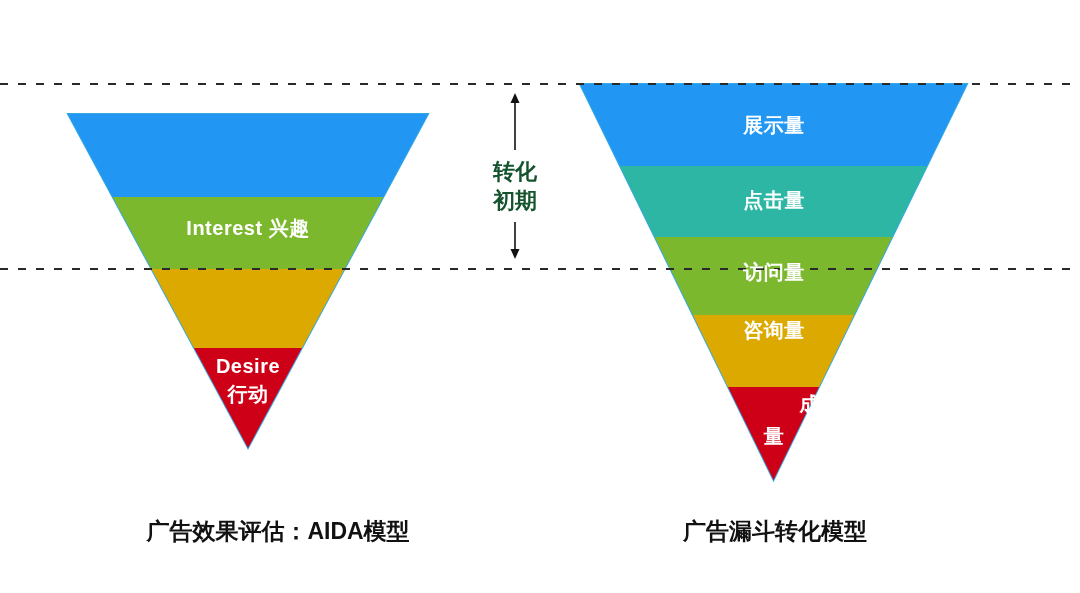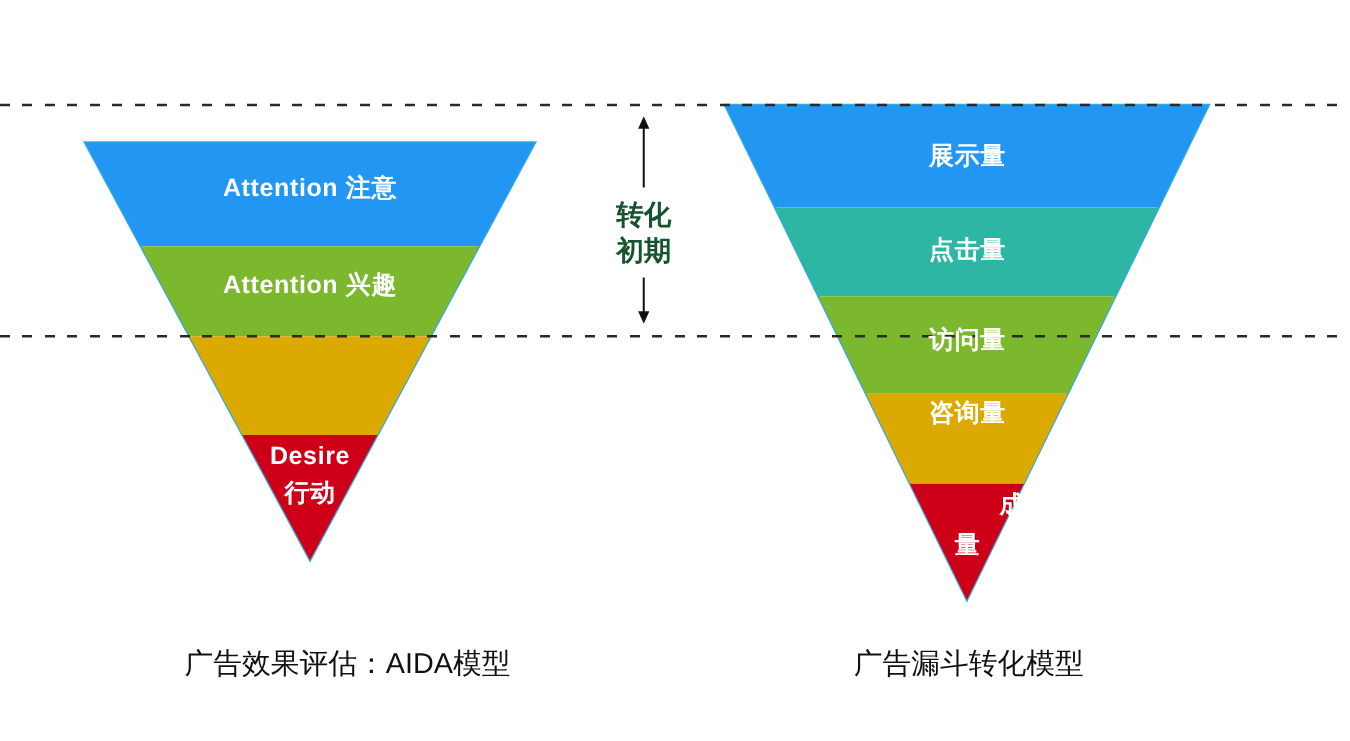--- a/index.html
+++ b/index.html
@@ -20,41 +20,40 @@
   }
   .arrow-svg { position:absolute; z-index:2; }
   .arrow-svg line { stroke:#111111; stroke-width:1.6; }
   .arrow-svg polygon { fill:#111111; }
   .annotation-line {
     position:absolute; transform:translate(-50%,-50%); z-index:3;
     color:#14532d; font-weight:bold; font-size:22px; white-space:nowrap;
   }
   .caption {
     position:absolute; transform:translate(-50%,-50%);
-    color:#111111; font-weight:normal; font-size:23px; white-space:nowrap;
+    color:#111111; font-weight:bold; font-size:23px; white-space:nowrap;
   }
 </style>
 </head>
 <body>
 
 <div class="stage">
 
   <div class="dash-line" style="top:83px"></div>
   <div class="dash-line" style="top:268px"></div>
 
   <svg class="funnel" style="left:50px; top:112px" width="396" height="340" viewBox="0 0 396 340">
     <polygon class="outline" points="18,2 378,2 198,336" stroke="#36A9E1"></polygon>
     <polygon points="18,2 378,2 333.3,85 62.7,85" fill="#2196F3"></polygon>
     <polygon points="62.7,85 333.3,85 294.5,157 101.5,157" fill="#7CB82E"></polygon>
     <polygon points="101.5,157 294.5,157 251.9,236 144.1,236" fill="#DBA900"></polygon>
     <polygon points="144.1,236 251.9,236 198,336" fill="#CE0018"></polygon>
   </svg>
 
-  <div class="flabel" style="left:248px; top:150px">Attention 注意</div>
-  <div class="flabel" style="left:248px; top:228px">Attention 兴趣</div>
+  <div class="flabel" style="left:248px; top:228px">Interest 兴趣</div>
   <div class="flabel" style="left:248px; top:366px">Desire</div>
   <div class="flabel" style="left:248px; top:394px">行动</div>
 
   <svg class="funnel" style="left:570px; top:82px" width="410" height="402" viewBox="0 0 410 402">
     <polygon class="outline" points="10,2 397,2 203.5,398" stroke="#36A9E1"></polygon>
     <polygon points="10,2 397,2 356.9,84 50.1,84" fill="#2196F3"></polygon>
     <polygon points="50.1,84 356.9,84 322.2,155 84.8,155" fill="#2DB6A3"></polygon>
     <polygon points="84.8,155 322.2,155 284.1,233 122.9,233" fill="#7CB82E"></polygon>
     <polygon points="122.9,233 284.1,233 249,305 158,305" fill="#DBA900"></polygon>
     <polygon points="158,305 249,305 203.5,398" fill="#CE0018"></polygon>

